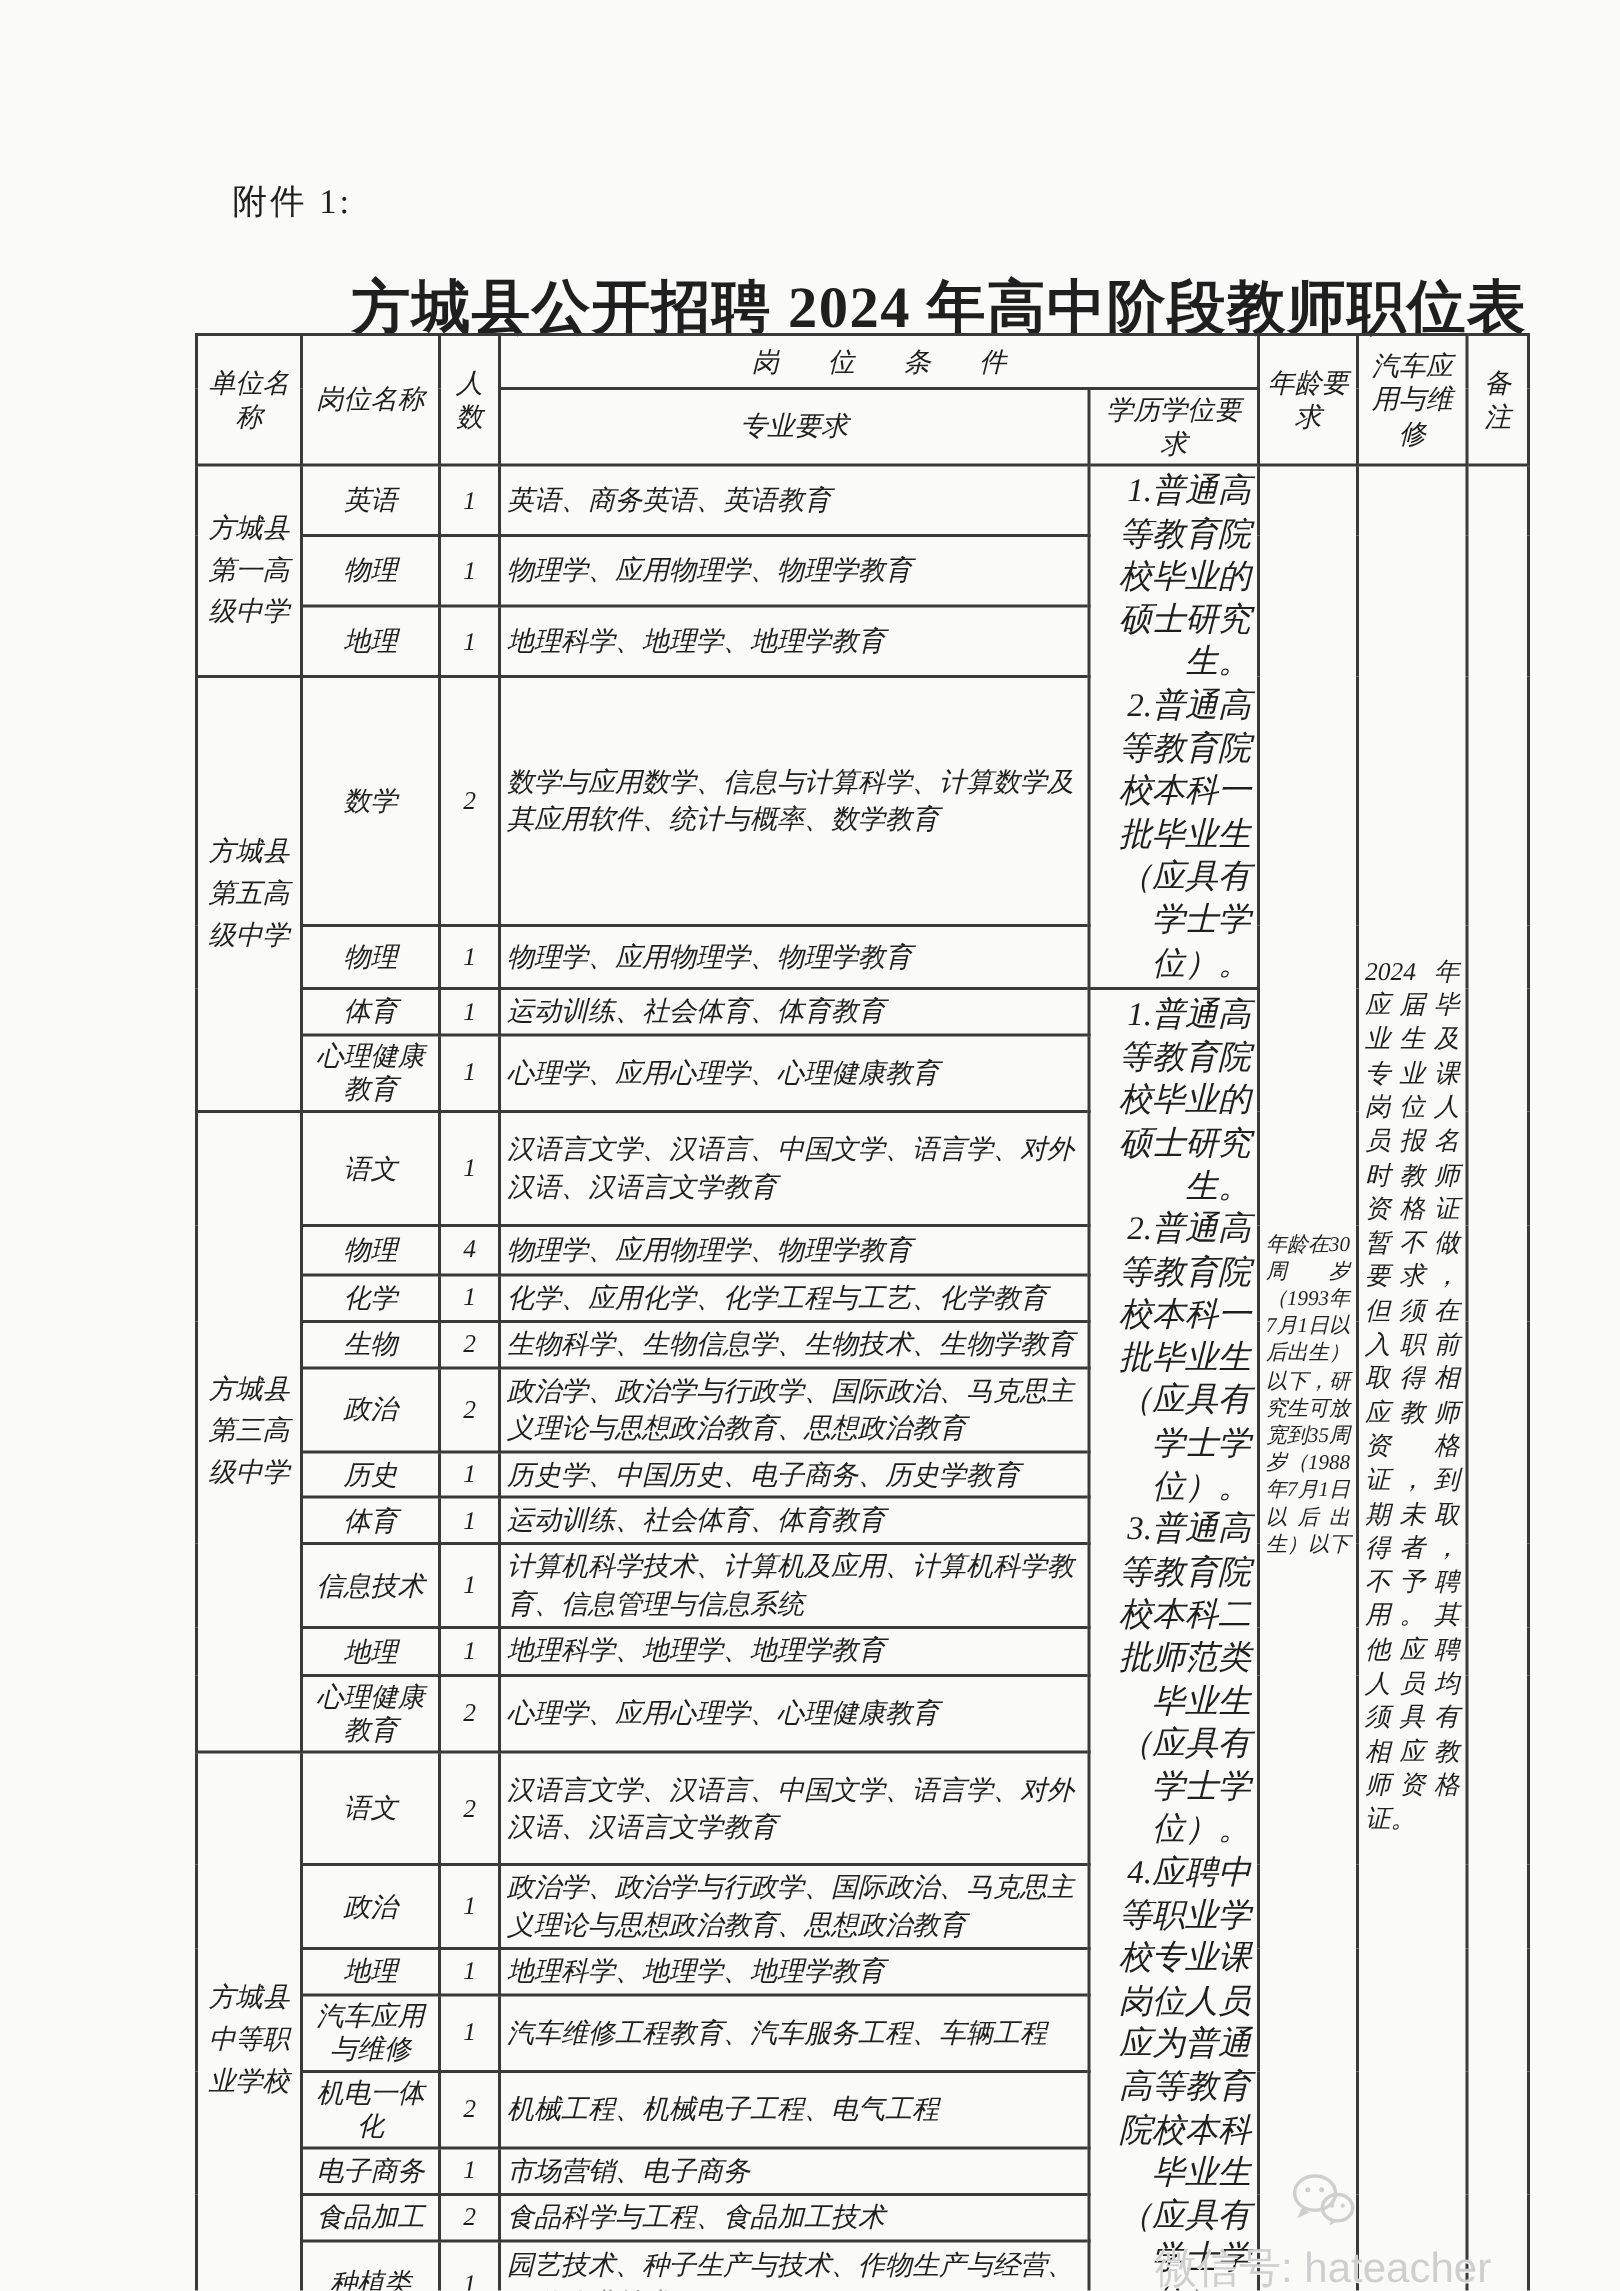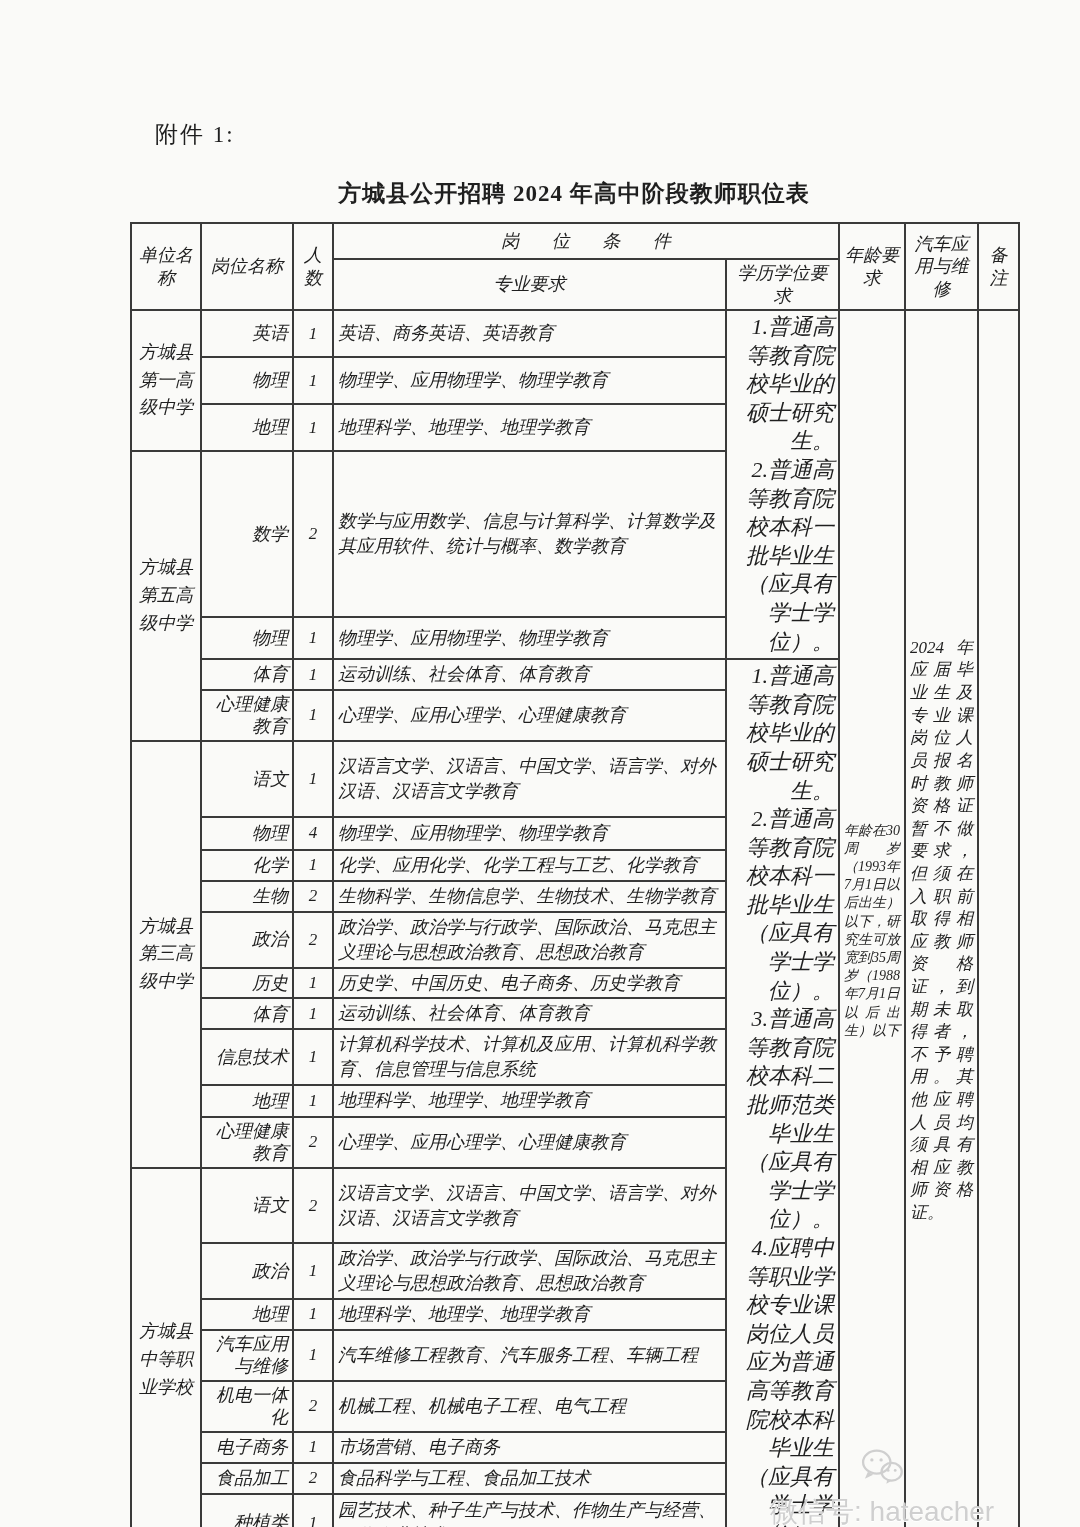--- a/index.html
+++ b/index.html
@@ -9,37 +9,37 @@
     font-family:"Liberation Serif","DejaVu Serif",serif;
     color:#1f1f1f;
     overflow:hidden;
   }
   .attachment{
     position:absolute;left:155px;top:119px;
     font-size:23px;letter-spacing:2px;
   }
   .doc-title{
     position:absolute;left:130px;top:178px;width:888px;
-    text-align:center;font-size:23px;font-weight:bold;letter-spacing:1px;
+    text-align:right;font-size:39px;font-weight:bold;letter-spacing:1px;
     white-space:nowrap;
   }
   table.jobs{
     position:absolute;left:130px;top:222px;width:888px;
     border-collapse:collapse;table-layout:fixed;font-style:italic;
   }
   table.jobs td{
     border:2px solid #3a3a3a;
     padding:2px 4px;
     vertical-align:middle;
     box-sizing:border-box;
   }
   .c-head{text-align:center;font-size:18px;line-height:1.25;padding:2px 6px;}
   .spread{letter-spacing:14px;text-indent:14px;}
   .c-school{text-align:center;font-size:18px;line-height:1.55;padding:2px 15px;}
-  .c-pos{text-align:right;font-size:18px;line-height:1.25;padding:2px 8px;}
+  .c-pos{text-align:center;font-size:18px;line-height:1.25;padding:2px 8px;}
   .c-num{text-align:center;font-size:17px;padding:2px 2px;}
   .c-major{text-align:left;font-size:18px;line-height:1.38;padding:3px 9px;}
   .c-degree{font-size:22px;line-height:1.3;padding:4px 6px;text-align:right;}
   .preline{white-space:pre-line;}
   .v-top{vertical-align:top;}
   .c-age{font-size:14px;line-height:1.3;padding:4px 7px;text-align:justify;}
   .c-cert{font-size:17px;line-height:1.33;padding:4px 10px;text-align:justify;}
   .c-note{padding:0;}
   .c-total{text-align:center;font-size:18px;letter-spacing:2px;}
   .watermark{

